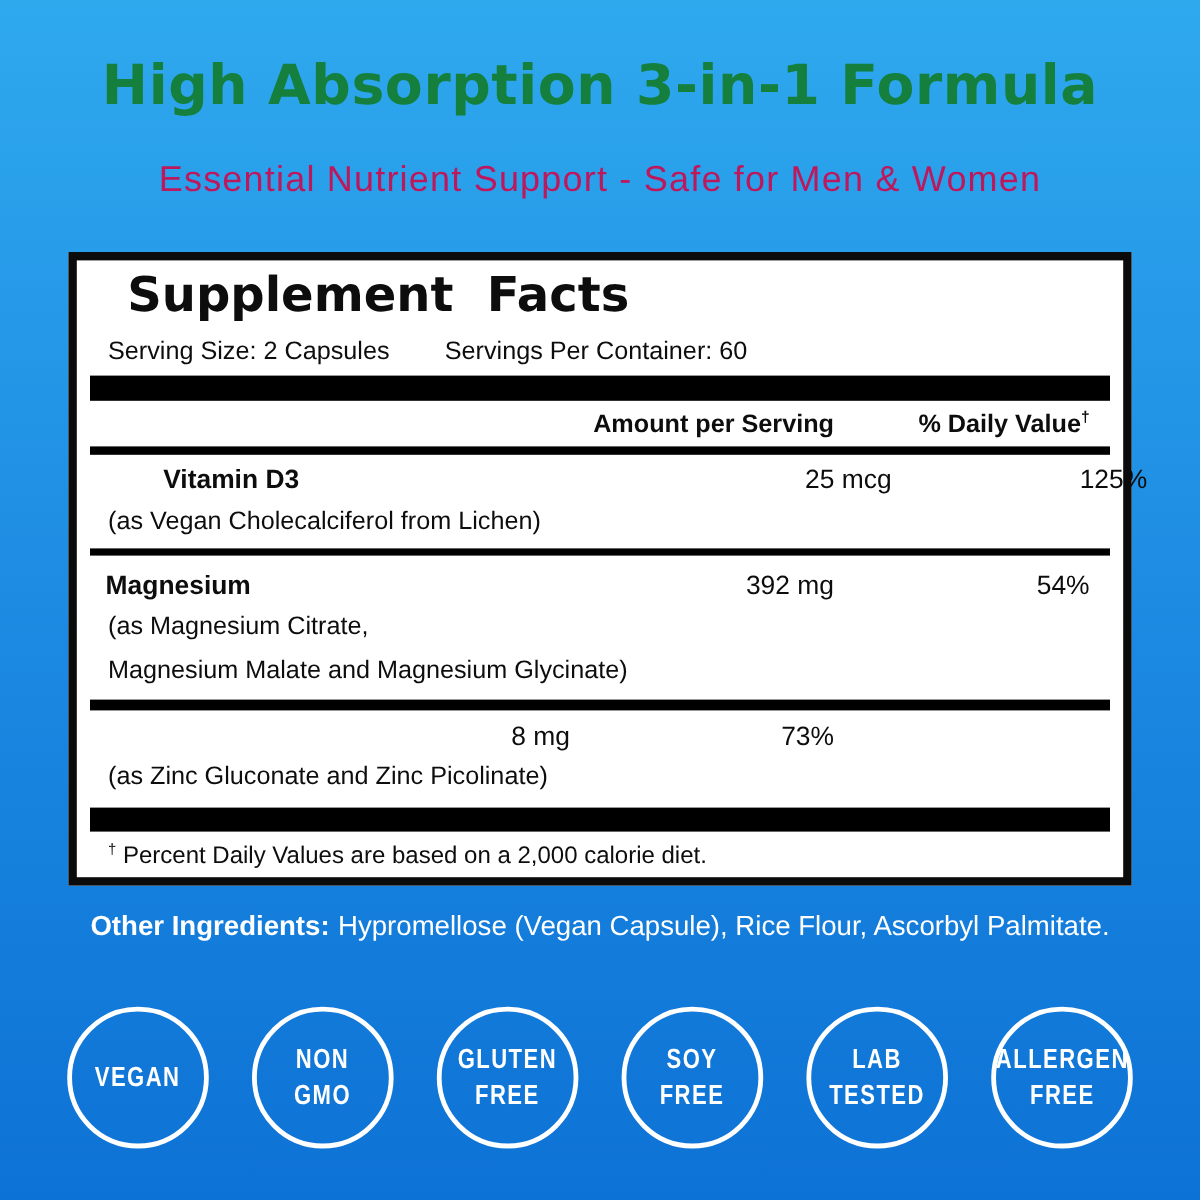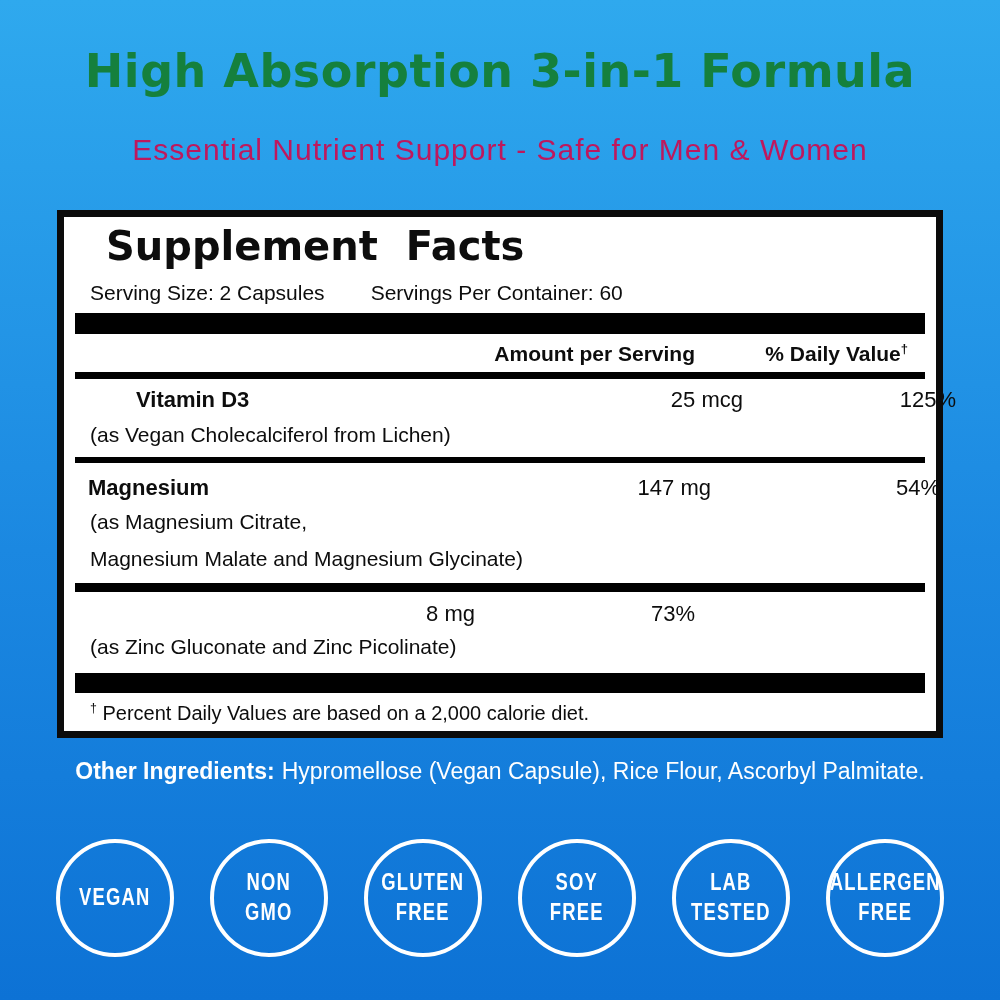--- a/index.html
+++ b/index.html
@@ -58,21 +58,21 @@
     grid-template-columns: 387px 220px 213px;
     align-items: center;
   }
   .cols .c2, .cols .c3 { text-align: right; }
   .head-row { top: 122px; height: 30px; font-size: 21px; font-weight: bold; }
   .row-line { font-size: 22px; height: 30px; }
   .row-line .name { font-weight: bold; }
   .row-sub { position: absolute; left: 26px; width: 820px; font-size: 21px; }
   .r1-main { top: 168px; margin-left: 48px; }
   .r1-sub  { top: 206px; }
-  .r2-main { top: 256px; gap: 16px; }
+  .r2-main { top: 256px; }
   .r2-sub1 { top: 293px; }
   .r2-sub2 { top: 330px; }
   .r3-main { top: 382px; }
   .r3-sub  { top: 418px; }
   .footnote {
     position: absolute; left: 26px; top: 485px;
     font-size: 20px;
   }
   sup { font-size: 0.62em; vertical-align: super; line-height: 0; }
 
@@ -132,21 +132,21 @@
     <div class="c1 name">Vitamin D3</div>
     <div class="c2">25 mcg</div>
     <div class="c3">125%</div>
   </div>
   <div class="row-sub r1-sub">(as Vegan Cholecalciferol from Lichen)</div>
 
   <div class="bar sep-1"></div>
 
   <div class="cols row-line r2-main">
     <div class="c1 name">Magnesium</div>
-    <div class="c2">147 mg</div>
+    <div class="c2">392 mg</div>
     <div class="c3">54%</div>
   </div>
   <div class="row-sub r2-sub1">(as Magnesium Citrate,</div>
   <div class="row-sub r2-sub2">Magnesium Malate and Magnesium Glycinate)</div>
 
   <div class="bar sep-2"></div>
 
   <div class="cols row-line r3-main">
     <div class="c2">8 mg</div>
     <div class="c3">73%</div>

